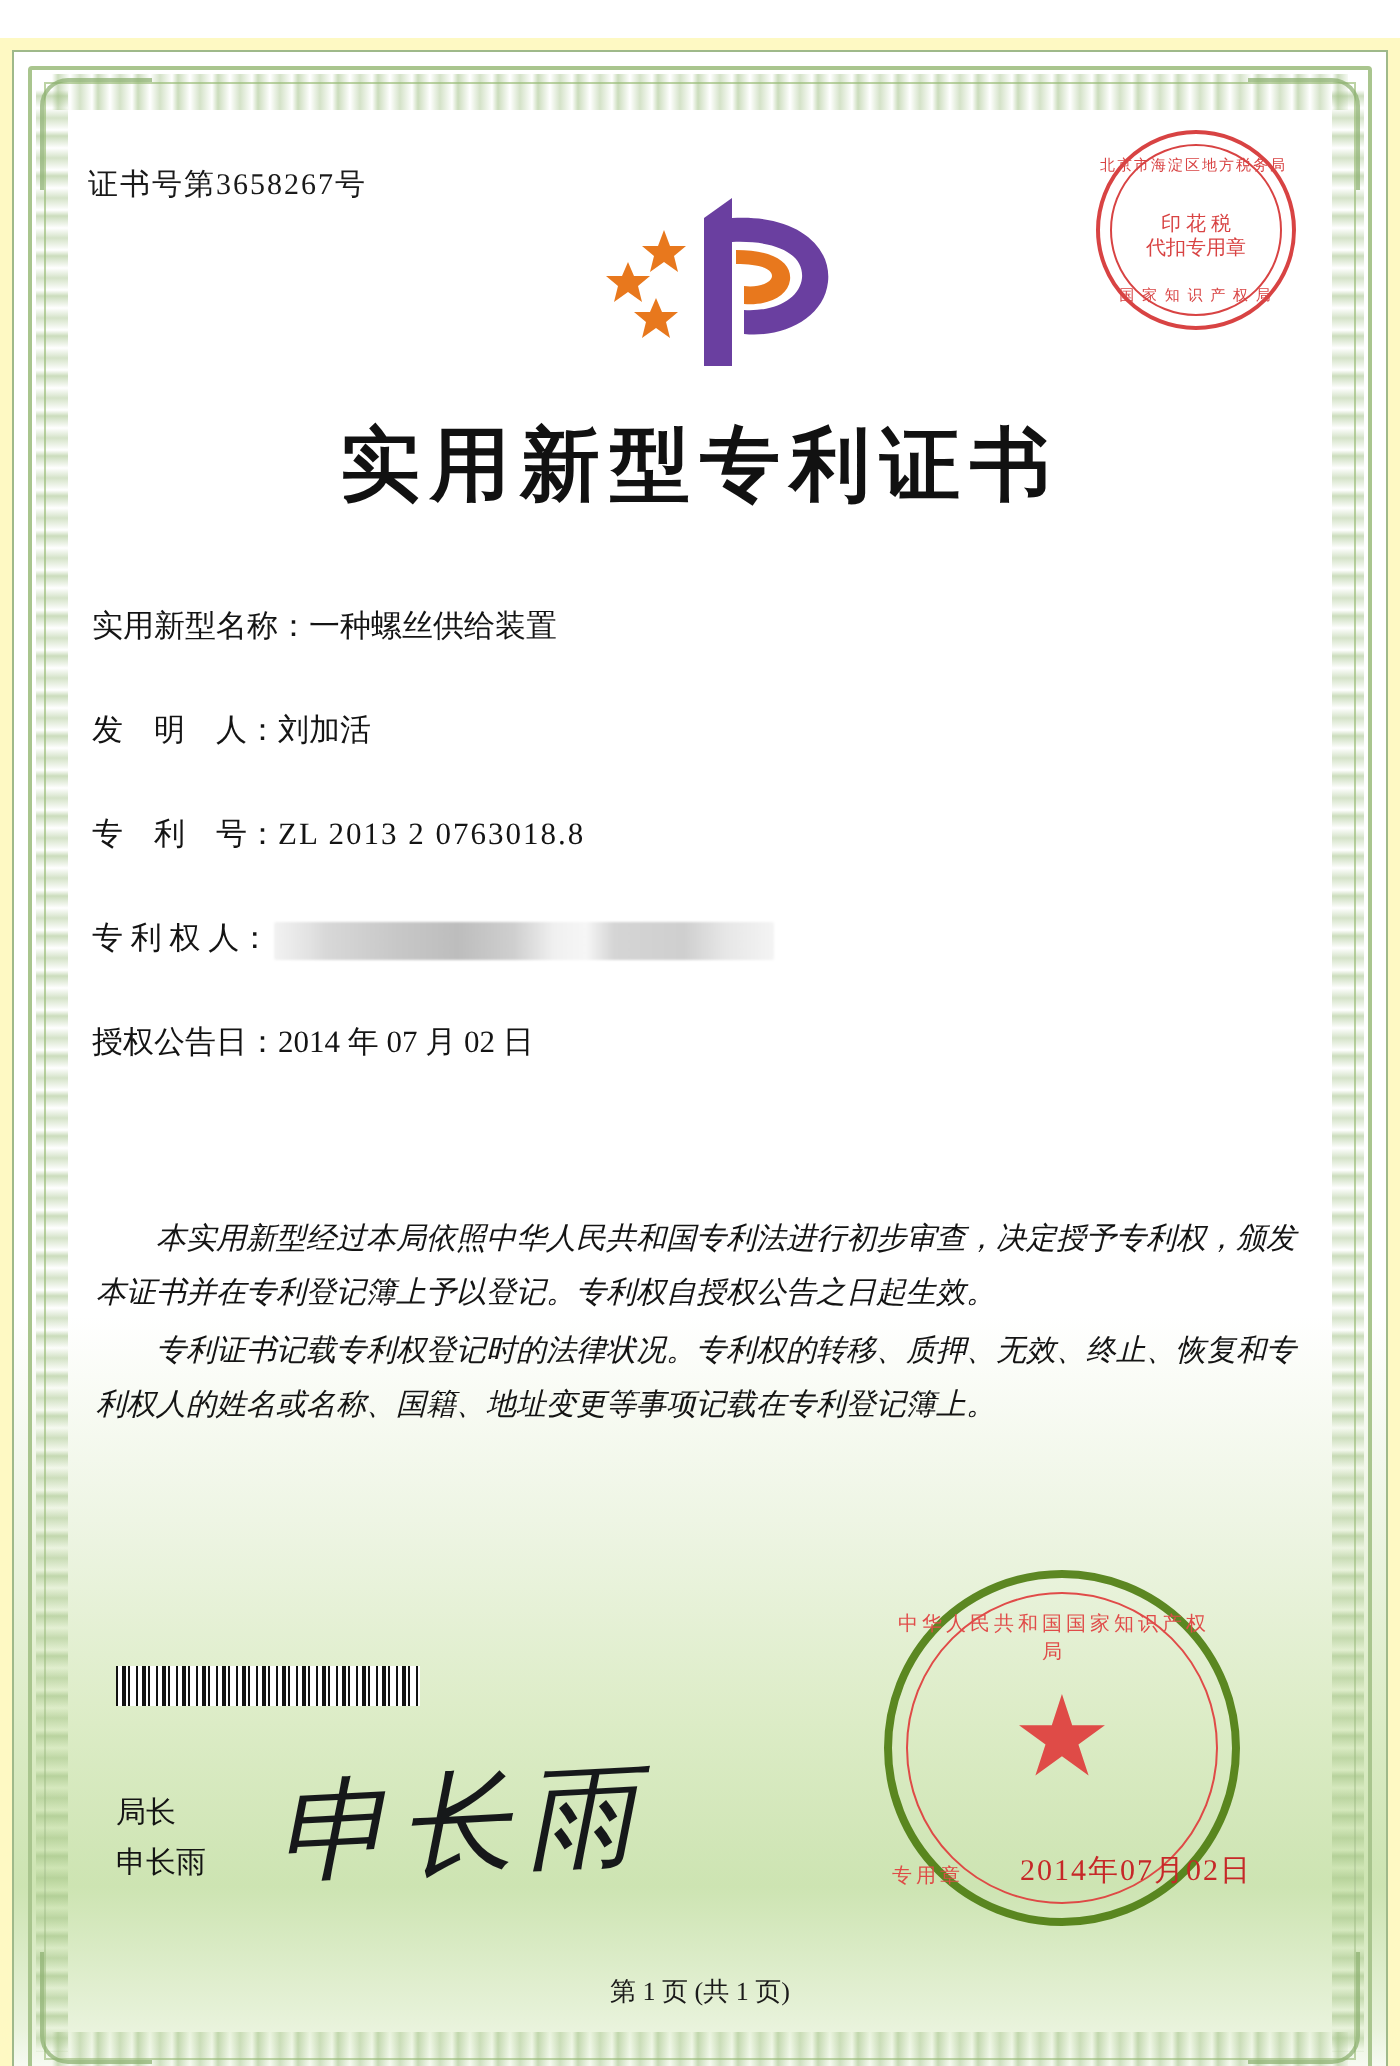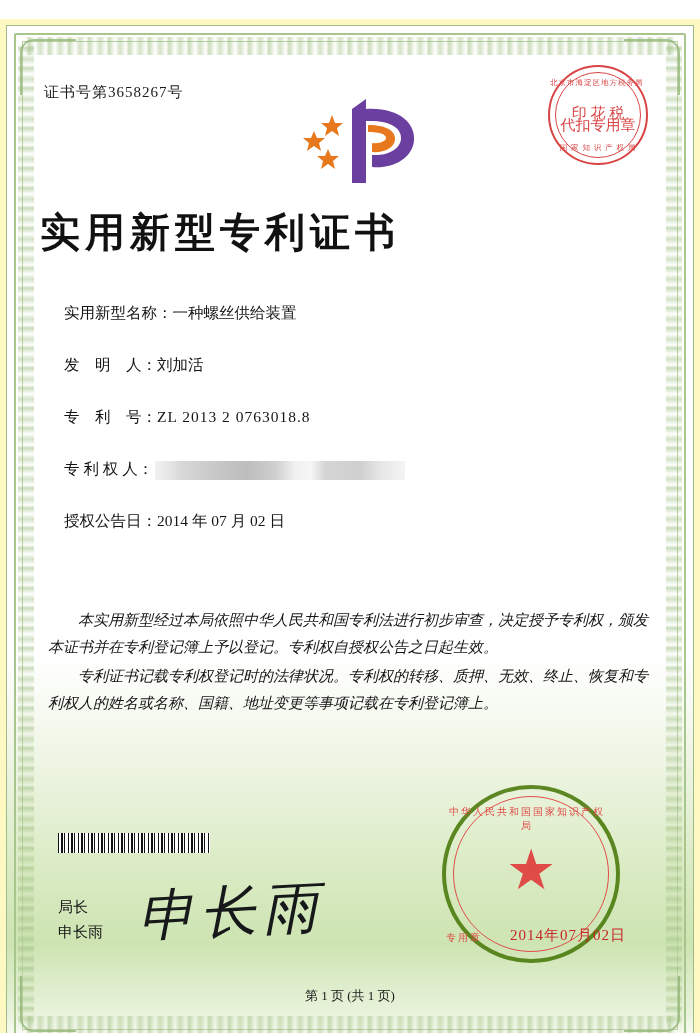--- a/index.html
+++ b/index.html
@@ -104,30 +104,31 @@
   .logo {
     position: absolute;
     left: 240px; top: 40px;
     width: 170px; height: 95px;
   }
 
   .title {
     position: absolute;
     left: 0; top: 150px;
     width: 620px;
+    text-align: center;
     font-size: 40px;
     font-weight: bold;
     letter-spacing: 5px;
     color: #111;
     font-family: "Liberation Serif", "DejaVu Serif", serif;
   }
 
   .fields {
     position: absolute;
-    left: 24px; top: 248px;
+    left: 6px; top: 248px;
     width: 604px;
   }
   .field-row {
     position: relative;
     height: 52px;
     font-size: 15.5px;
     color: #141414;
     white-space: nowrap;
   }
   .field-label {
@@ -229,21 +230,21 @@
     width: 96px;
     text-align: left;
     font-size: 7.5px;
     letter-spacing: 1px;
   }
   .seal-top .mid {
     position: absolute;
     left: 0; top: 40px;
     width: 96px;
     text-align: center;
-    font-size: 15px;
+    font-size: 10px;
     line-height: 12px;
   }
   .seal-top .bot {
     position: absolute;
     left: 0; bottom: 10px;
     width: 96px;
     text-align: center;
     font-size: 7.5px;
     letter-spacing: 1px;
   }

